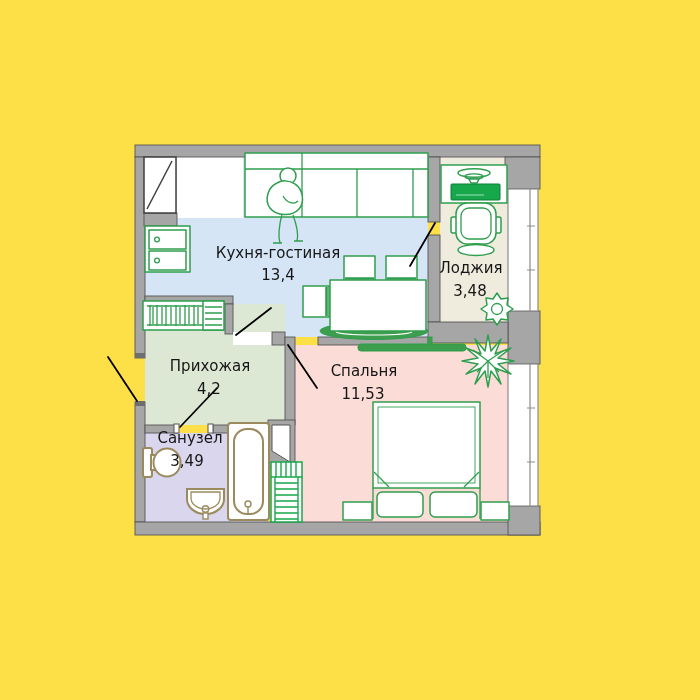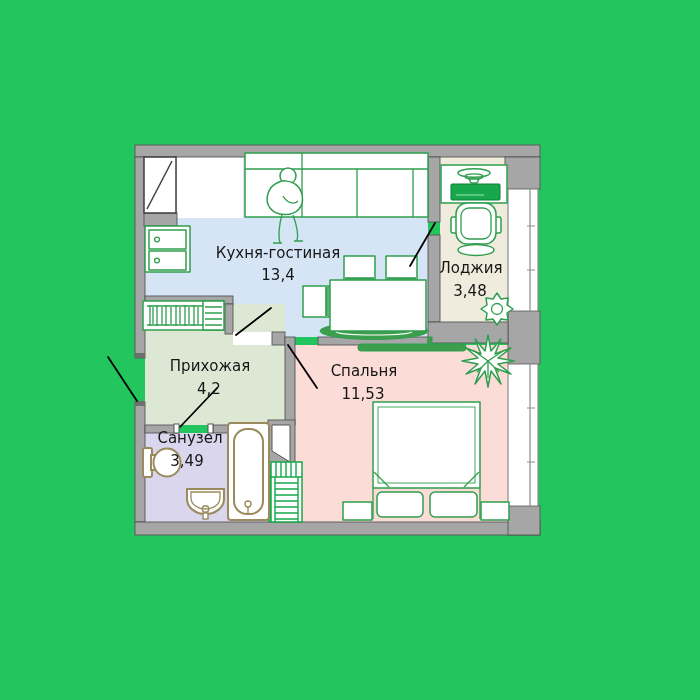--- a/index.html
+++ b/index.html
@@ -1,16 +1,16 @@
 <!DOCTYPE html>
 <html><head>
 <meta charset="utf-8">
 <style>
   html,body{margin:0;padding:0;background:#ffffff;}
-  .stage{position:relative;width:700px;height:700px;background:#22c55e;overflow:hidden;}
+  .stage{position:relative;width:700px;height:700px;background:#fde047;overflow:hidden;}
   svg text{font-family:"DejaVu Sans","Liberation Sans",sans-serif;font-size:15px;fill:#161616;text-anchor:middle;}
   .wall{fill:#a6a6a6;stroke:#565656;stroke-width:0.9;}
   .post{fill:#6e6e6e;stroke:none;}
   .thr{fill:#ffffff;stroke:none;}
   .furn{fill:#ffffff;stroke:#2f9e4e;stroke-width:1.5;stroke-linejoin:round;}
   .furnln{fill:none;stroke:#2f9e4e;stroke-width:1.3;}
   .grn{fill:#3d9e4d;stroke:#2f9e4e;stroke-width:1;}
   .bright{fill:#ffffff;stroke:#17a84b;stroke-width:1.5;}
   .brightln{fill:none;stroke:#17a84b;stroke-width:1.4;}
   .san{fill:#ffffff;stroke:#9a8a5e;stroke-width:2;}

